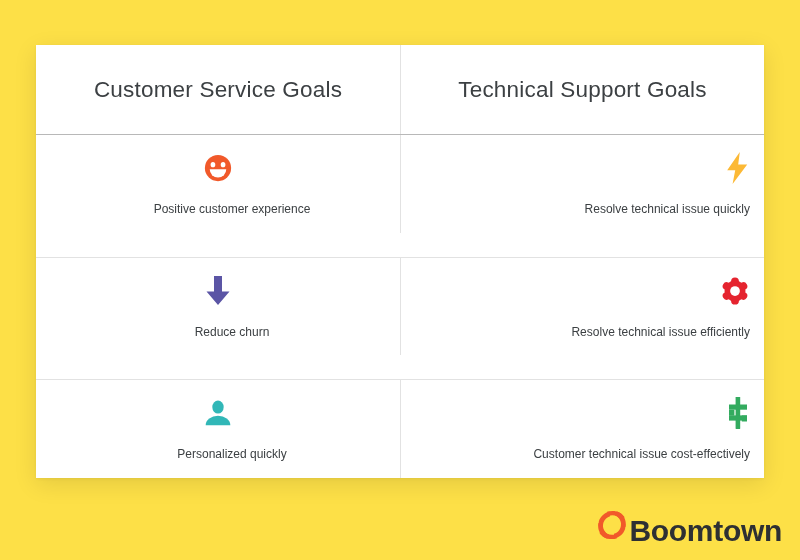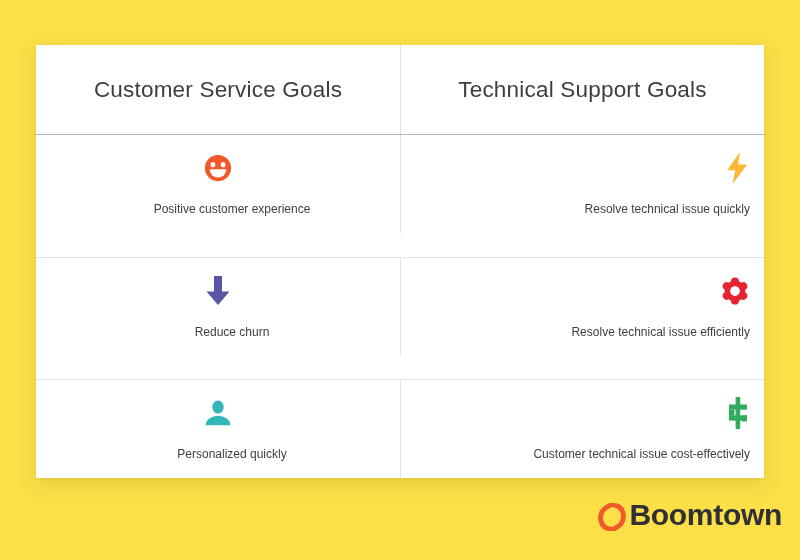--- a/index.html
+++ b/index.html
@@ -102,23 +102,23 @@
     text-align: center;
     line-height: 1.25;
     white-space: nowrap;
     padding-left: 28px;
   }
 
   
   #footer-logo {
     position: absolute;
     right: 18px;
-    bottom: 22px;
-    display: flex;
-    align-items: flex-start;
+    bottom: 14px;
+    display: flex;
+    align-items: flex-end;
   }
   #logo-mark { display: block; }
   #logo-wordmark {
     font-size: 30px;
     font-weight: 700;
     color: #2e3033;
     letter-spacing: -0.3px;
     line-height: 1;
   }
 </style>

